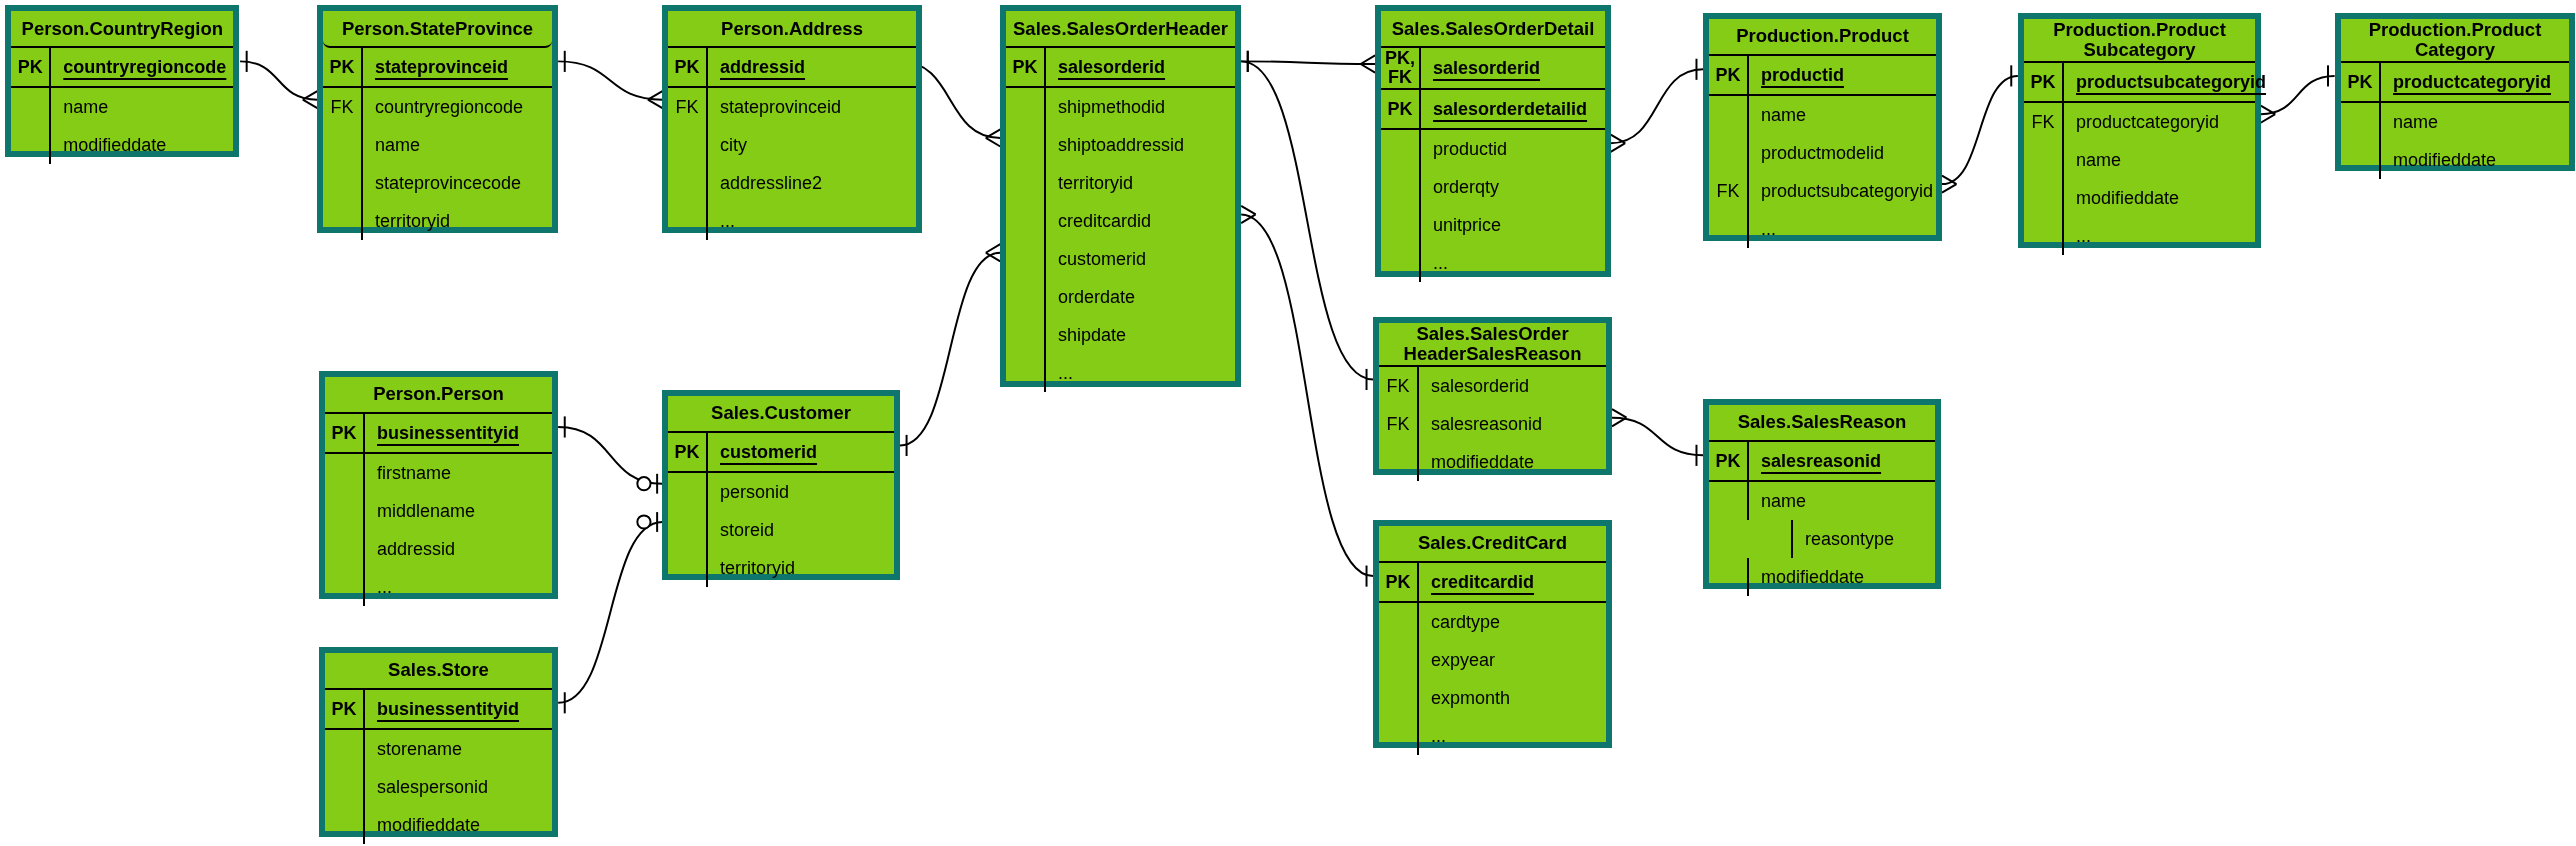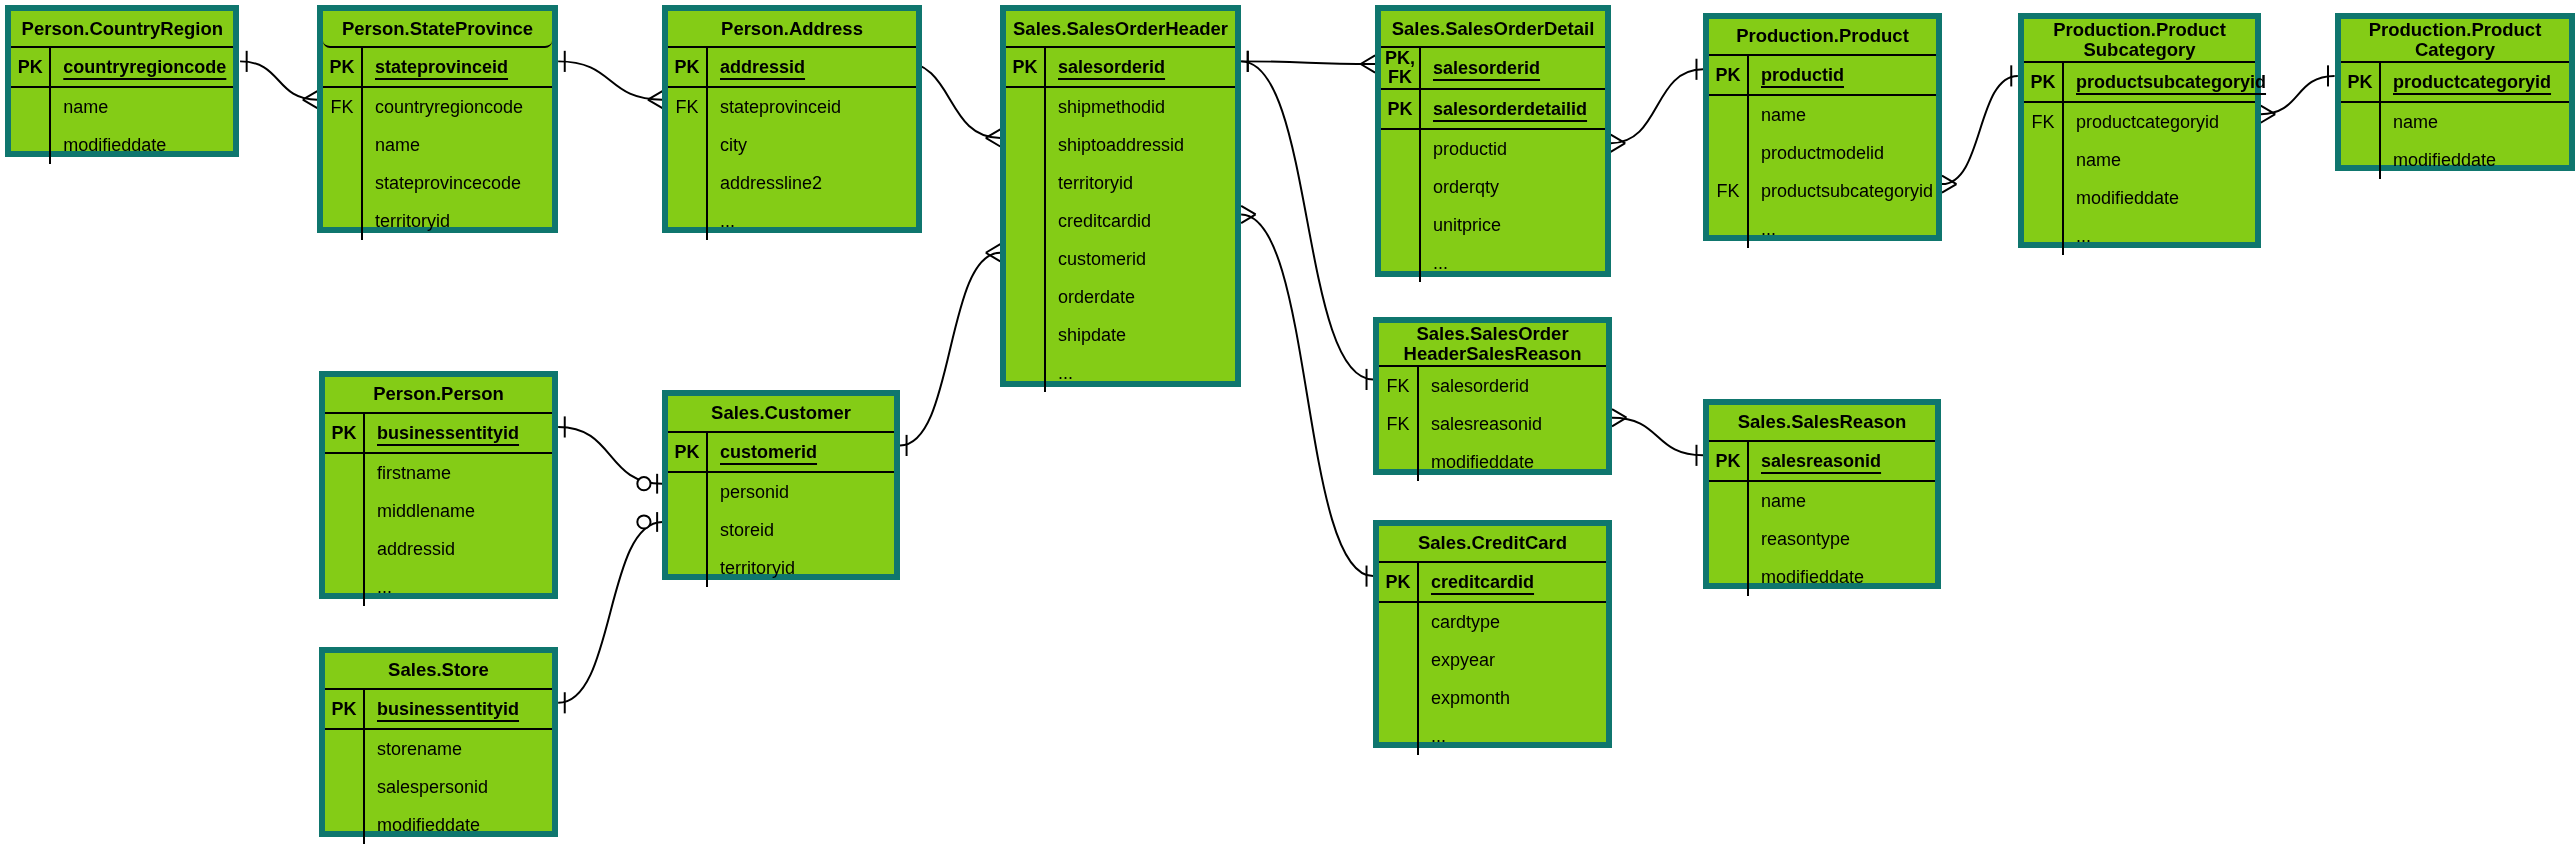--- a/index.html
+++ b/index.html
@@ -442,21 +442,21 @@
         <div class="t-row" style="height: 38px;">
           <div class="t-key bold">PK</div>
           <div class="t-attr pk">salesreasonid</div>
         </div>
       </div>
       <div class="t-section">
         <div class="t-row" style="height: 38px;">
           <div class="t-key"></div>
           <div class="t-attr">name</div>
         </div>
-        <div class="t-row" style="height: 38px;">
+        <div class="t-row" style="height: 38px; padding-left: 44px;">
           <div class="t-key"></div>
           <div class="t-attr">reasontype</div>
         </div>
         <div class="t-row" style="height: 38px;">
           <div class="t-key"></div>
           <div class="t-attr">modifieddate</div>
         </div>
       </div>
     </div>
     <div class="er-table" style="left: 319px; top: 647px; width: 239px; height: 190px;">

